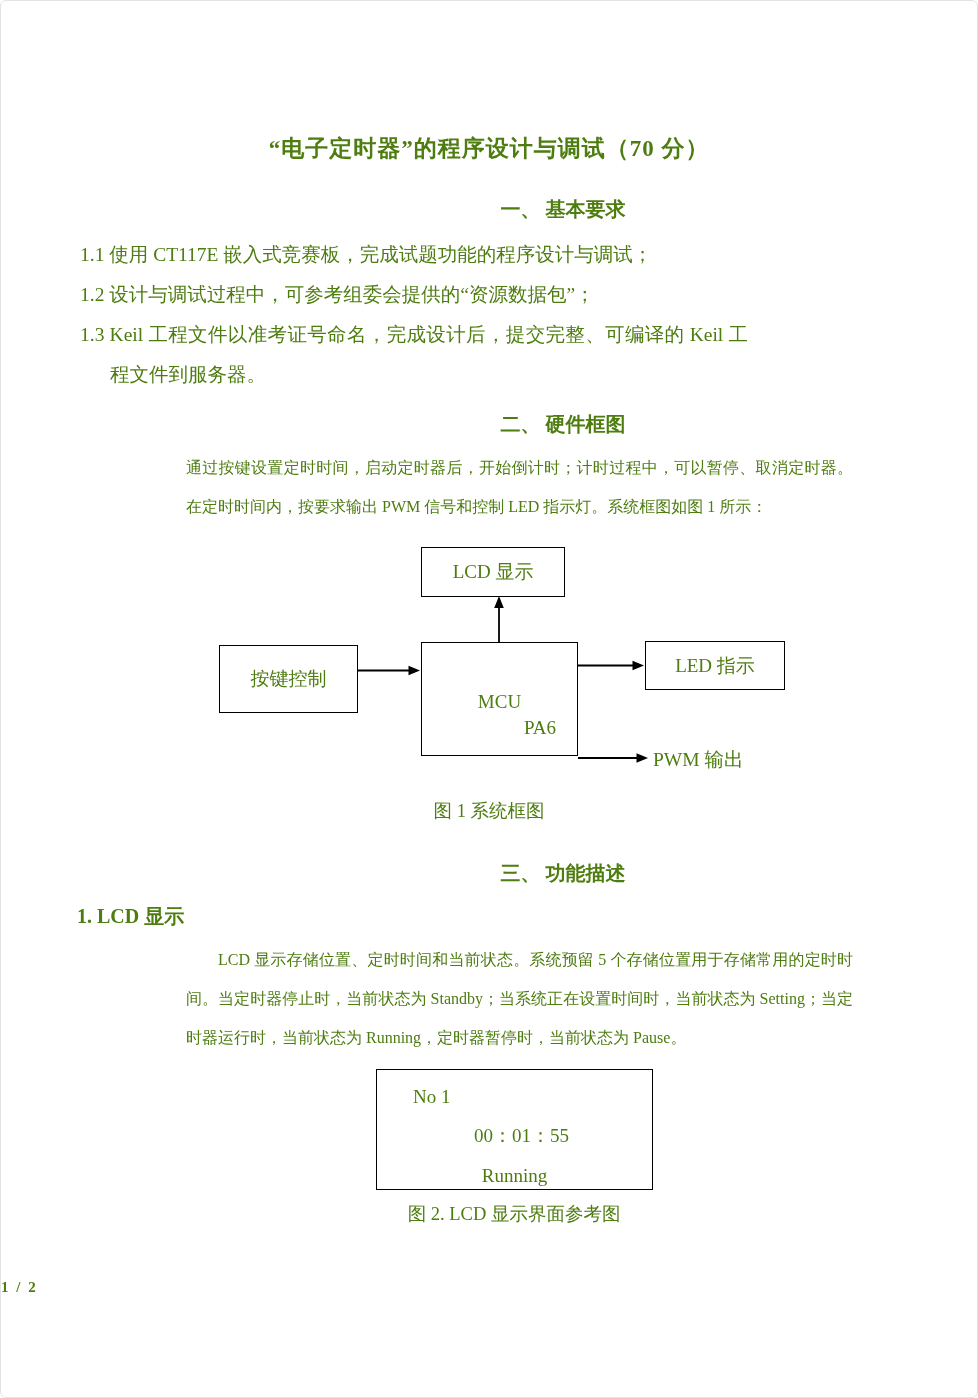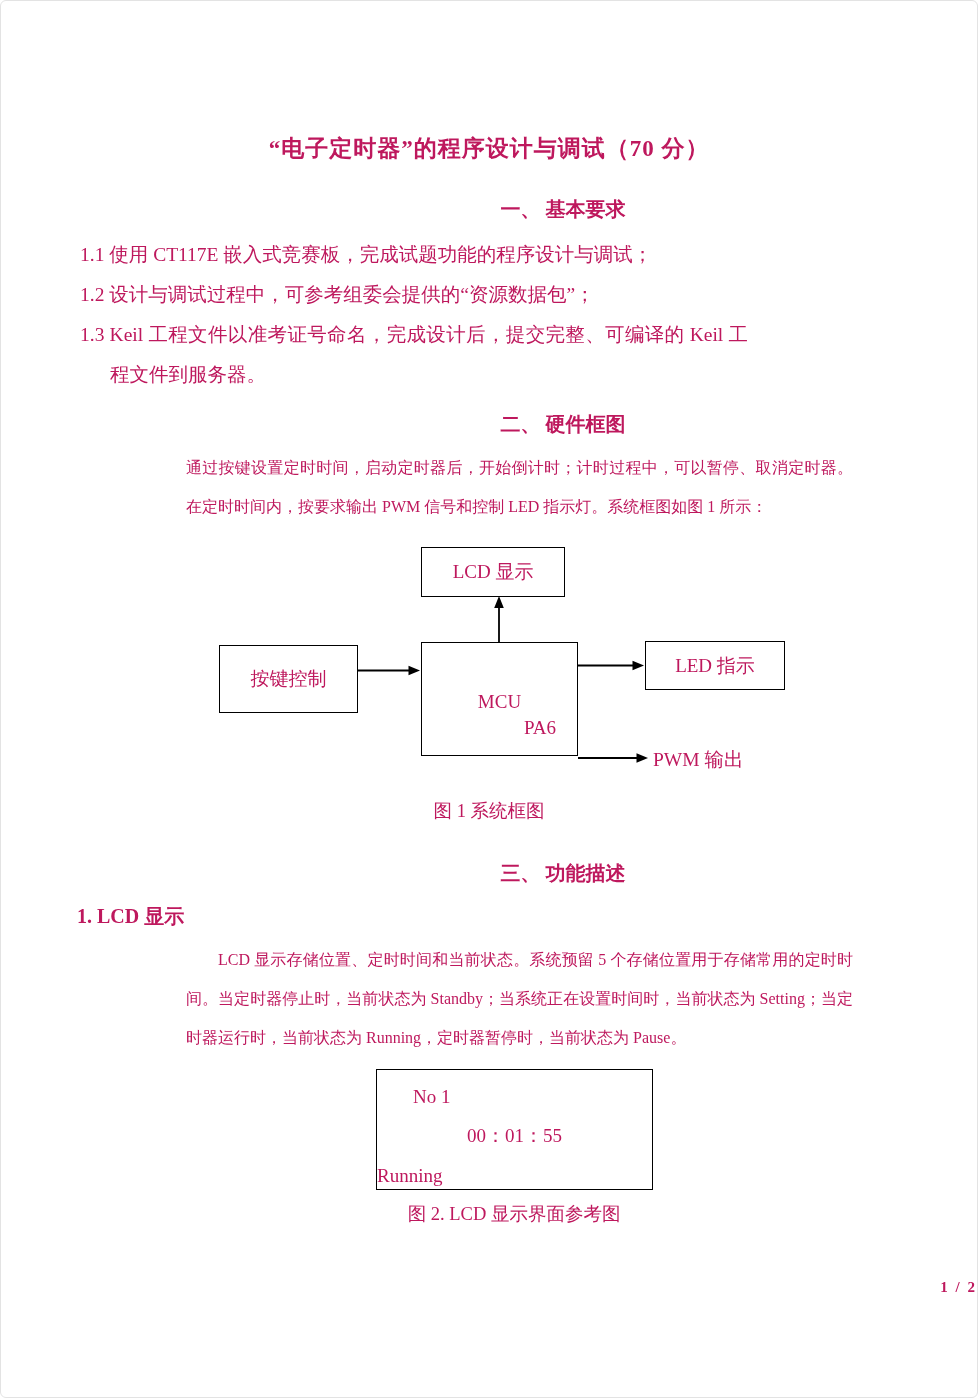--- a/index.html
+++ b/index.html
@@ -1,19 +1,19 @@
 <!DOCTYPE html>
 <html><head>
 <meta charset="utf-8">
 <style>
   * { margin:0; padding:0; box-sizing:border-box; }
   html,body { background:#ffffff; }
   .page {
     width:978px; height:1398px; position:relative; overflow:hidden;
-    background:#ffffff; color:#be185d;
+    background:#ffffff; color:#4d7c0f;
     font-family:"Liberation Serif","DejaVu Serif",serif;
     border:1px solid #e3e3e3; border-radius:6px;
   }
   .title {
     padding-top:132px; text-align:center;
     font-size:23px; font-weight:bold; letter-spacing:1px;
   }
   .sec-heading {
     font-size:20px; font-weight:bold; margin-left:148px;text-align:center;
   }
@@ -50,26 +50,26 @@
   .d-pwm { position:absolute; left:652px; top:204px; font-size:19.5px; }
   .d-caption { position:absolute; top:256px; left:0; width:100%; text-align:center; font-size:18.5px; }
   .arrow-layer { position:absolute; left:0; top:0; width:978px; height:292px; pointer-events:none; }
 
   
   .lcd-fig {
     margin-top:12px; margin-left:375px; width:277px; height:121px;
     border:1px solid #000; position:relative; font-size:19px; background:#fff;
   }
   .lcd-l1 { position:absolute; left:36px; top:16px; }
-  .lcd-l2 { position:absolute; left:0; width:100%; text-align:center; top:53px; }
-  .lcd-l3 { position:absolute; left:0; width:100%; top:95px; }
+  .lcd-l2 { position:absolute; left:7px; width:100%; text-align:center; top:53px; }
+  .lcd-l3 { position:absolute; left:0; width:100%; text-align:center; top:95px; }
   .fig2-caption-wrap { margin-left:340px; width:346px; text-align:center; margin-top:11px; font-size:18.5px; }
 
   .footer {
-    position:absolute; top:1278px; left:0; width:100%; text-align:right;
+    position:absolute; top:1278px; left:0; width:100%; text-align:left;
     font-size:15px; font-weight:bold; letter-spacing:2px;
   }
 </style>
 </head>
 <body>
 
 <div class="page">
 
   <div class="title">“电子定时器”的程序设计与调试（70 分）</div>
 

